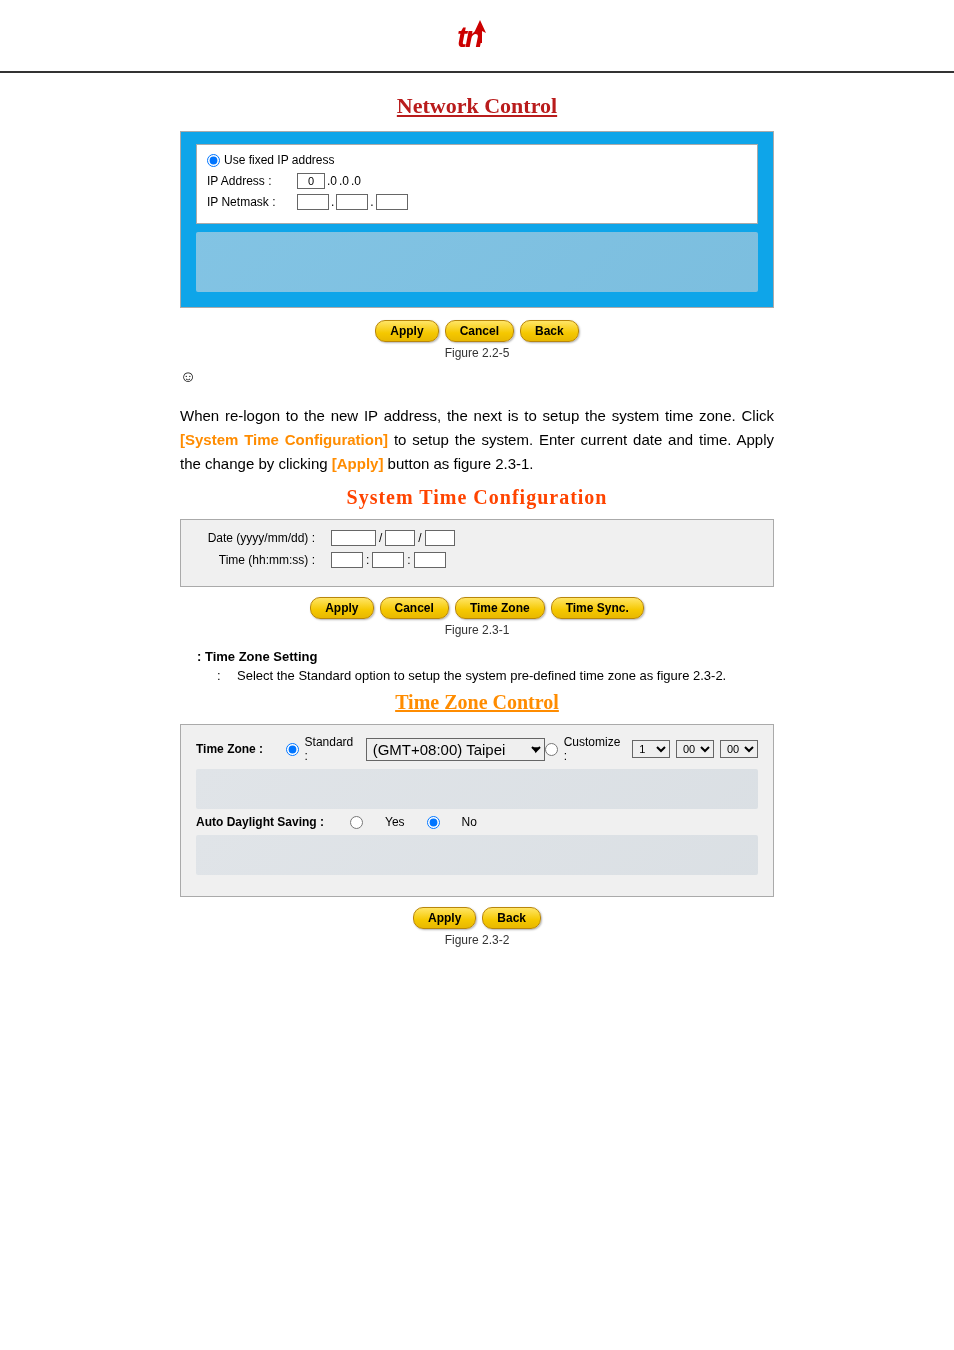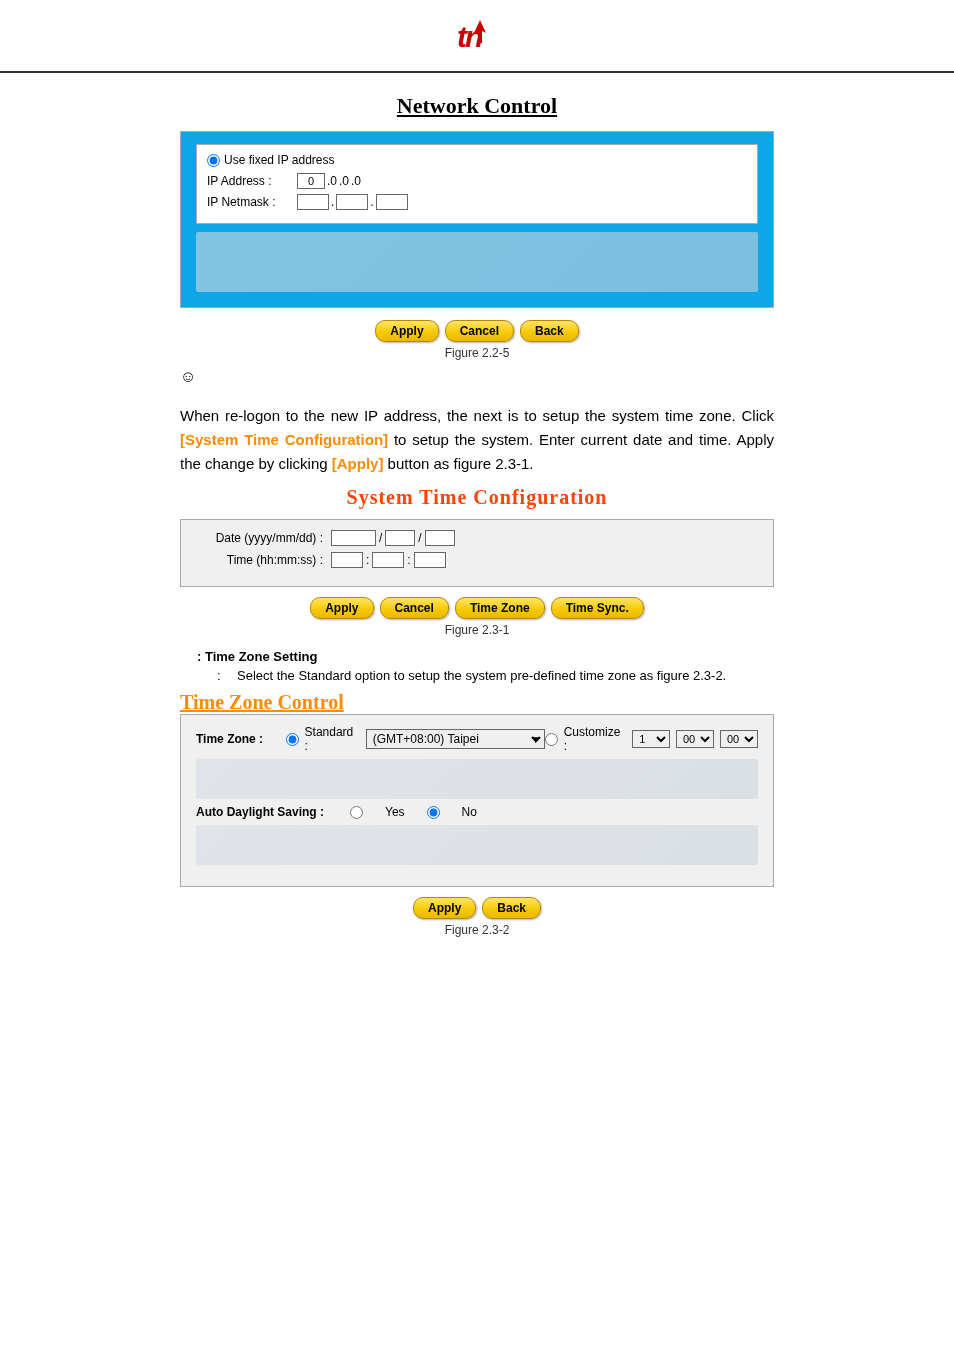--- a/index.html
+++ b/index.html
@@ -23,21 +23,21 @@
     
     .content {
       padding: 10px 180px 10px 180px;
     }
 
     
     .section-title-network {
       text-align: center;
       font-size: 22px;
       font-weight: bold;
-      color: #000000;
+      color: #b91c1c;
       font-family: 'Times New Roman', serif;
       text-decoration: underline;
       margin-bottom: 12px;
     }
 
     
     .network-box {
       border: 1px solid #aaa;
       background: #0ea5e9;
       padding: 12px 15px 15px 15px;
@@ -151,44 +151,46 @@
     }
     .time-row {
       display: flex;
       align-items: center;
       margin-bottom: 6px;
       font-size: 12px;
     }
     .time-label {
       width: 130px;
       text-align: right;
-      padding-right: 8px;
+      padding-right: 16px;
       font-size: 12px;
     }
     .time-input-group {
       display: flex;
       align-items: center;
       gap: 2px;
     }
     .time-input-group input {
       width: 38px;
       border: 1px solid #666;
       font-size: 11px;
       text-align: center;
       padding: 1px 2px;
     }
     .time-sep { font-size: 12px; margin: 0 1px; }
 
     
     .section-title-timezone {
+      text-align: center;
       font-size: 20px;
       font-weight: bold;
       color: #ff8c00;
       font-family: 'Times New Roman', serif;
       text-decoration: underline;
+      margin-bottom: 10px;
     }
 
     
     .note-list {
       margin: 12px 0 8px 17px;
       font-size: 13px;
     }
     .note-item {
       display: flex;
       margin-bottom: 4px;
@@ -226,21 +228,21 @@
       display: flex;
       gap: 4px;
     }
     .tz-option-row {
       display: flex;
       align-items: center;
       gap: 6px;
       font-size: 12px;
     }
     .tz-select {
-      font-size: 12px;
+      font-size: 15px;
       padding: 1px 2px;
       border: 1px solid #666;
       width: 180px;
     }
     .tz-select-small {
       font-size: 11px;
       padding: 1px 2px;
       border: 1px solid #666;
       width: 38px;
     }

